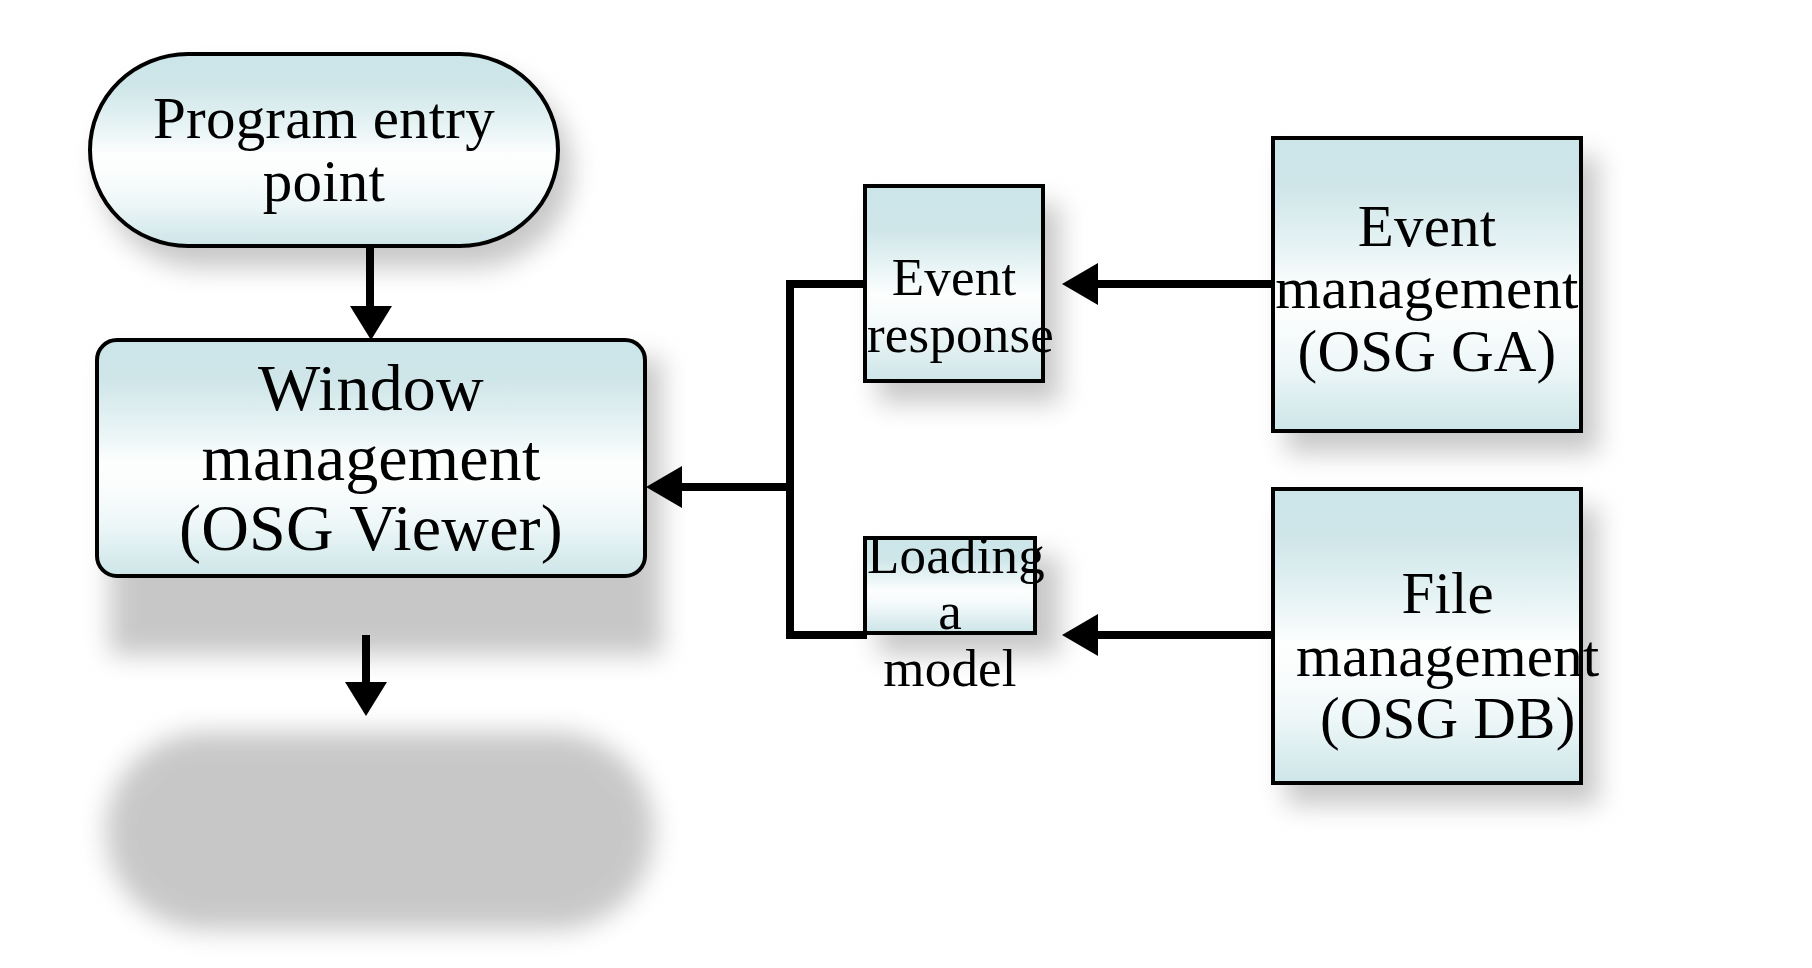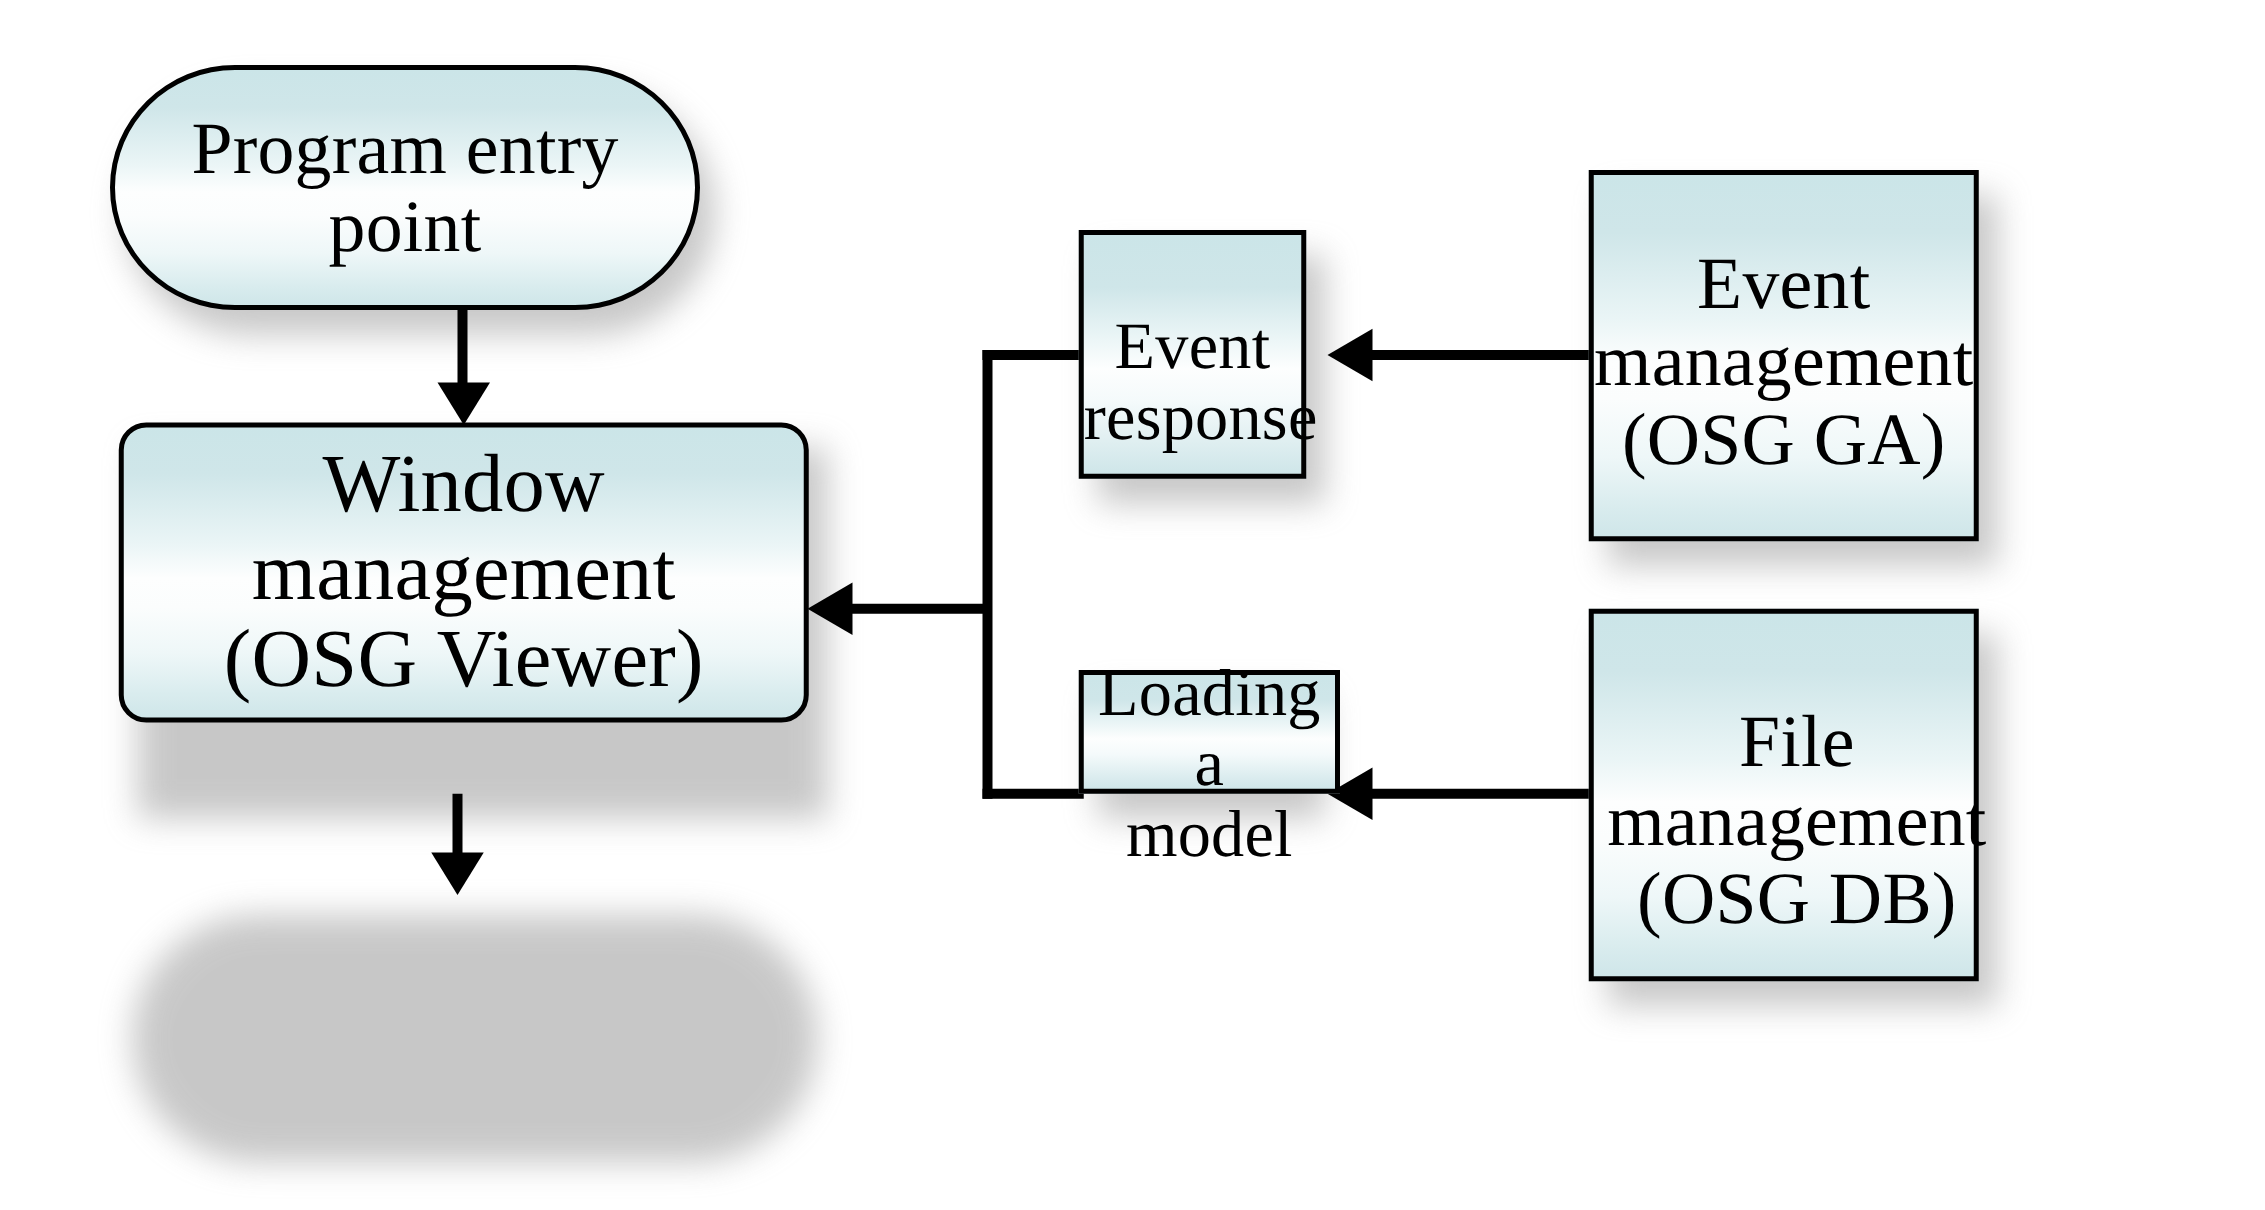--- a/index.html
+++ b/index.html
@@ -17,21 +17,21 @@
     font-family: "Liberation Serif", "DejaVu Serif", serif;
   }
 
   
   .node {
     position: absolute;
     box-sizing: border-box;
     border: 4px solid #000000;
     display: flex;
     align-items: center;
-    justify-content: center;
+    justify-content: flex-start;
     text-align: center;
     color: #000000;
     z-index: 3;
   }
   .node .lbl {
     display: block;
     width: 100%;
     line-height: 1.06;
     white-space: pre-line;
     letter-spacing: .2px;
@@ -98,21 +98,21 @@
     border-bottom: 21px solid transparent;
     border-right: 36px solid #000000;
     z-index: 2;
   }
 
   
   #n-entry   { left: 88px;  top: 52px;  width: 472px; height: 196px; font-size: 59px; }
   #n-window  { left: 95px;  top: 338px; width: 552px; height: 240px; font-size: 66px; border-radius: 22px; }
   #n-render  { left: 92px;  top: 712px; width: 548px; height: 198px; font-size: 59px; }
   #n-evresp  { left: 863px; top: 184px; width: 182px; height: 199px; font-size: 53px; }
-  #n-loadmod { left: 863px; top: 536px; width: 209px; height: 99px;  font-size: 53px; }
+  #n-loadmod { left: 863px; top: 536px; width: 174px; height: 99px;  font-size: 53px; }
   #n-evmgmt  { left: 1271px;top: 136px; width: 312px; height: 297px; font-size: 59px; }
   #n-filemgmt{ left: 1271px;top: 487px; width: 312px; height: 298px; font-size: 59px; }
 
   
   #n-loadmod .lbl { position: relative; top: 26px; }
   #n-evresp .lbl  { position: relative; top: 22px; }
   #n-evmgmt .lbl  { position: relative; top: 4px; }
   #n-filemgmt .lbl{ position: relative; top: 20px; padding-left: 21px; }
 </style>
 </head>

